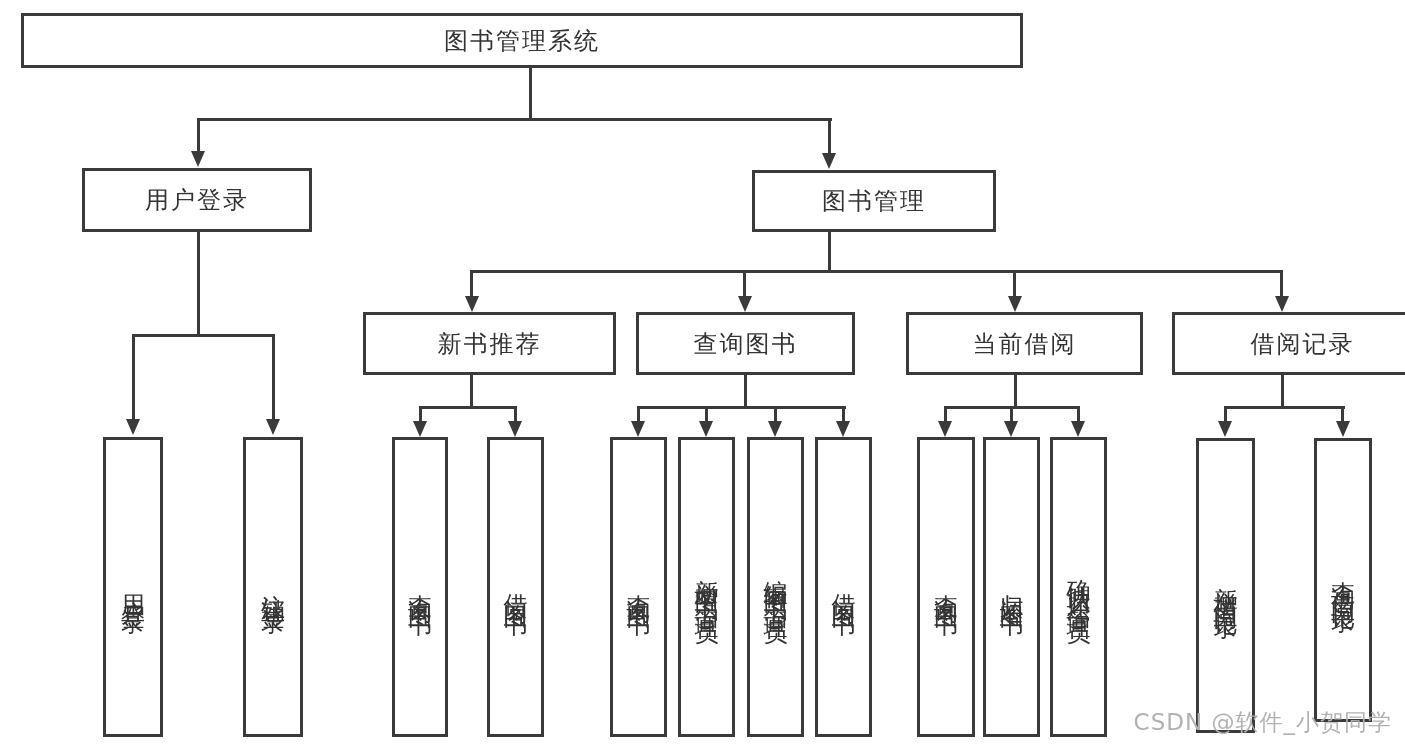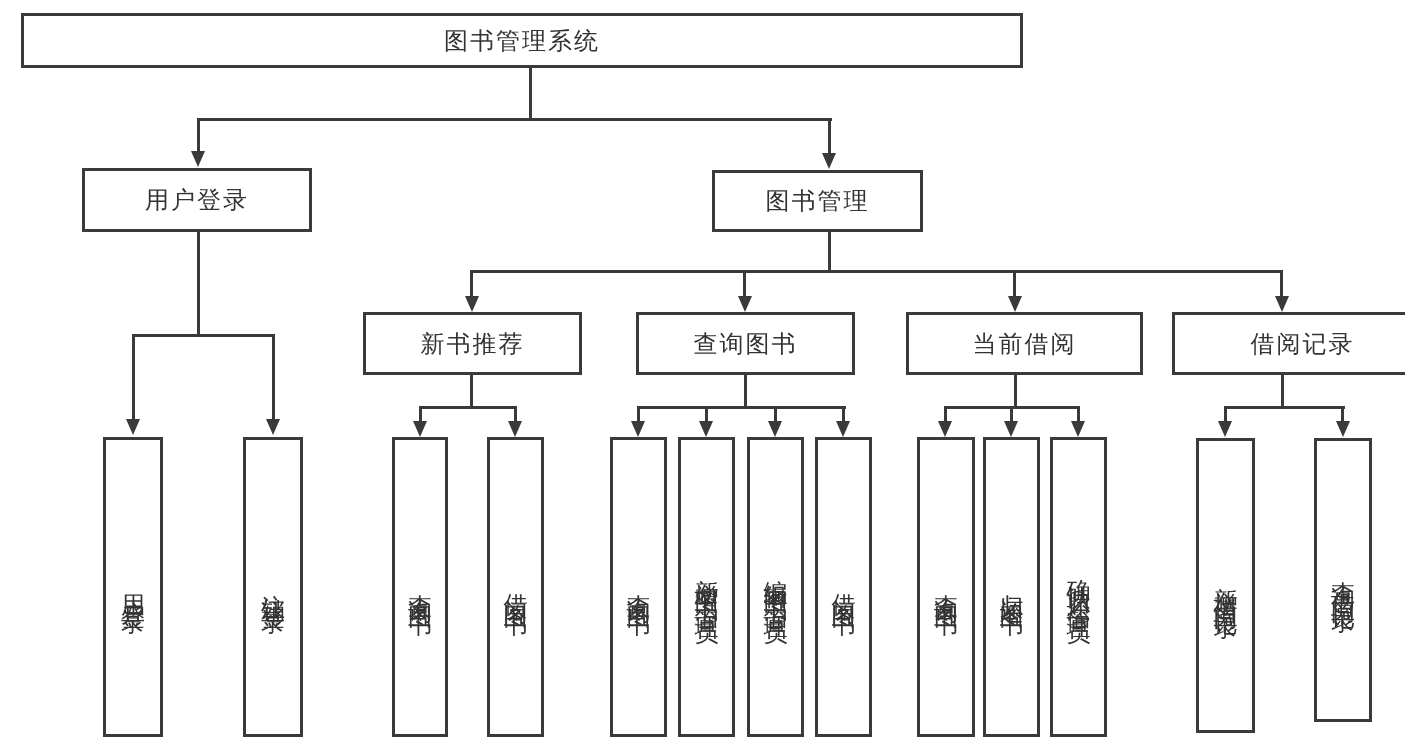--- a/index.html
+++ b/index.html
@@ -51,21 +51,21 @@
   <div class="l" style="left:529px;top:66px;width:3px;height:54px"></div>
   <div class="l" style="left:197px;top:118px;width:635px;height:3px"></div>
   <div class="l" style="left:197px;top:118px;width:3px;height:36px"></div>
   <div class="arrow" style="left:191px;top:151px"></div>
   <div class="l" style="left:828px;top:118px;width:3px;height:38px"></div>
   <div class="arrow" style="left:822px;top:153px"></div>
 
   <div class="box" style="left:82px;top:168px;width:230px;height:64px">
     <span>用户登录</span>
   </div>
-  <div class="box" style="left:712px;top:170px;width:211px;height:62px">
+  <div class="box" style="left:752px;top:170px;width:244px;height:62px">
     <span>图书管理</span>
   </div>
 
   <div class="l" style="left:197px;top:230px;width:3px;height:107px"></div>
   <div class="l" style="left:132px;top:334px;width:143px;height:3px"></div>
   <div class="l" style="left:132px;top:334px;width:3px;height:86px"></div>
   <div class="arrow" style="left:126px;top:419px"></div>
   <div class="l" style="left:272px;top:334px;width:3px;height:86px"></div>
   <div class="arrow" style="left:266px;top:419px"></div>
 
@@ -73,21 +73,21 @@
   <div class="l" style="left:470px;top:270px;width:813px;height:3px"></div>
   <div class="l" style="left:470px;top:270px;width:3px;height:28px"></div>
   <div class="arrow" style="left:465px;top:296px"></div>
   <div class="l" style="left:743px;top:270px;width:3px;height:28px"></div>
   <div class="arrow" style="left:738px;top:296px"></div>
   <div class="l" style="left:1013px;top:270px;width:3px;height:28px"></div>
   <div class="arrow" style="left:1008px;top:296px"></div>
   <div class="l" style="left:1280px;top:270px;width:3px;height:28px"></div>
   <div class="arrow" style="left:1275px;top:296px"></div>
 
-  <div class="box" style="left:363px;top:312px;width:219px;height:63px">
+  <div class="box" style="left:363px;top:312px;width:253px;height:63px">
     <span>新书推荐</span>
   </div>
   <div class="box" style="left:636px;top:312px;width:219px;height:63px">
     <span>查询图书</span>
   </div>
   <div class="box" style="left:906px;top:312px;width:237px;height:63px">
     <span>当前借阅</span>
   </div>
   <div class="box" style="left:1172px;top:312px;width:261px;height:63px">
     <span>借阅记录</span>
@@ -164,14 +164,15 @@
     <span>确认归还（管理员）</span>
   </div>
 
   <div class="vbox" style="left:1196px;top:438px;width:59px;height:295px">
     <span>新增借阅记录</span>
   </div>
   <div class="vbox" style="left:1314px;top:438px;width:58px;height:284px">
     <span>查询借阅记录</span>
   </div>
 
+  <div class="watermark">CSDN @软件_小贺同学</div>
 
 </div>
 
 </body></html>

